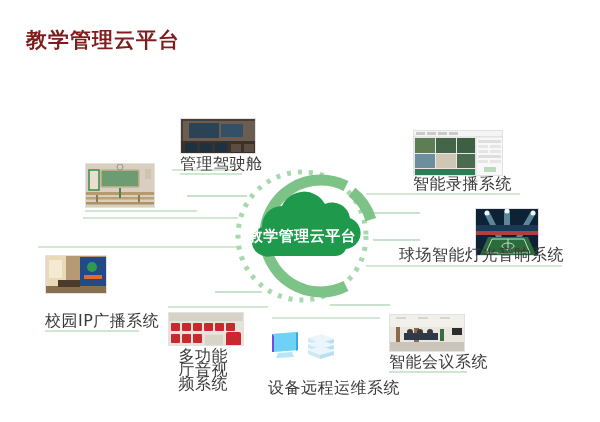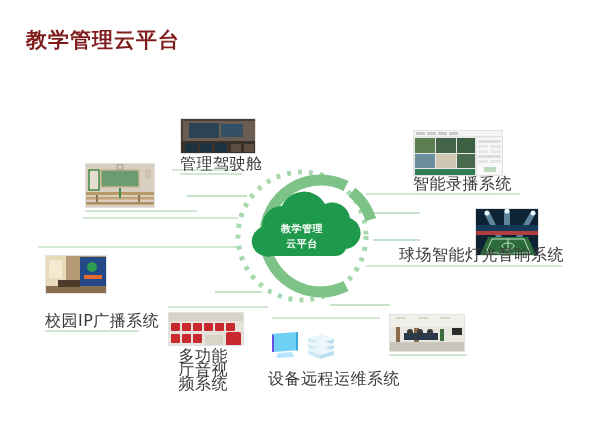--- a/index.html
+++ b/index.html
@@ -42,22 +42,22 @@
   .uline{
     background:#cfe6cf;
     height:2px;
     margin-top:2px;
   }
 
   
   #hub{position:absolute;left:238px;top:172px;width:128px;height:128px;}
   .cloudtxt{
     position:absolute;left:0;top:0;width:128px;height:128px;
-    display:flex;flex-direction:column;align-items:center;justify-content:center;
-    color:#ffffff;font-size:10px;line-height:15px;font-weight:bold;
+    display:flex;align-items:center;justify-content:center;
+    color:#ffffff;font-size:15px;line-height:15px;font-weight:bold;
     letter-spacing:.5px;pointer-events:none;
   }
 </style>
 </head>
 <body>
 
 <div id="stage">
 
   <div class="title">教学管理云平台</div>
 
@@ -189,40 +189,41 @@
         <path d="M40 8 L52 13 L52 17 L40 12 Z" fill="#cfe9f4"></path>
         <path d="M66 9 L52 13 L52 17 L66 13 Z" fill="#bcdff0"></path>
         <path d="M40 14 L54 10 L66 15 L52 19 Z" fill="#eaf6fb"></path>
         <path d="M40 14 L52 19 L52 23 L40 18 Z" fill="#cfe9f4"></path>
         <path d="M66 15 L52 19 L52 23 L66 19 Z" fill="#bcdff0"></path>
         <path d="M40 20 L54 16 L66 21 L52 25 Z" fill="#eaf6fb"></path>
         <path d="M40 20 L52 25 L52 29 L40 24 Z" fill="#cfe9f4"></path>
         <path d="M66 21 L52 25 L52 29 L66 25 Z" fill="#bcdff0"></path>
       </g>
     </svg>
-    <div class="label" style="margin-top:2px;">设备远程运维系统</div>
+    <div class="label" style="margin-top:11px;">设备远程运维系统</div>
   </div>
 
   <div class="node" style="left:389px;top:314px;">
     <svg class="thumb" width="76" height="38">
       <rect width="76" height="38" fill="#e9e6df"></rect>
       <rect x="0" y="0" width="76" height="12" fill="#f2f0ea"></rect>
       <rect x="6" y="2" width="10" height="2" fill="#d8d5cd"></rect>
       <rect x="28" y="2" width="10" height="2" fill="#d8d5cd"></rect>
       <rect x="50" y="2" width="10" height="2" fill="#d8d5cd"></rect>
       <rect x="62" y="13" width="10" height="7" fill="#2d2d2d"></rect>
       <rect x="6" y="12" width="4" height="16" fill="#8d6a4a"></rect>
       <rect x="24" y="13" width="5" height="14" fill="#8d6a4a"></rect>
       <rect x="14" y="18" width="34" height="7" fill="#2b3a4a"></rect>
       <ellipse cx="20" cy="17" rx="3" ry="3" fill="#3a3a3a"></ellipse>
       <ellipse cx="30" cy="17" rx="3" ry="3" fill="#3a3a3a"></ellipse>
       <ellipse cx="40" cy="17" rx="3" ry="3" fill="#3a3a3a"></ellipse>
       <rect x="0" y="27" width="76" height="11" fill="#c9c5ba"></rect>
       <rect x="50" y="14" width="4" height="12" fill="#3e6b3e"></rect>
     </svg>
+    <div class="label" style="margin-top:3px;">智能会议系统</div>
     <div class="uline" style="width:78px;"></div>
   </div>
 
   <div class="node" style="left:413px;top:130px;">
     <svg class="thumb" width="90" height="46">
       <rect width="90" height="46" fill="#e8e8e8"></rect>
       <rect x="0" y="0" width="90" height="5" fill="#f4f4f4"></rect>
       <rect x="2" y="1" width="9" height="3" fill="#c9c9c9"></rect>
       <rect x="13" y="1" width="9" height="3" fill="#c9c9c9"></rect>
       <rect x="24" y="1" width="9" height="3" fill="#c9c9c9"></rect>

